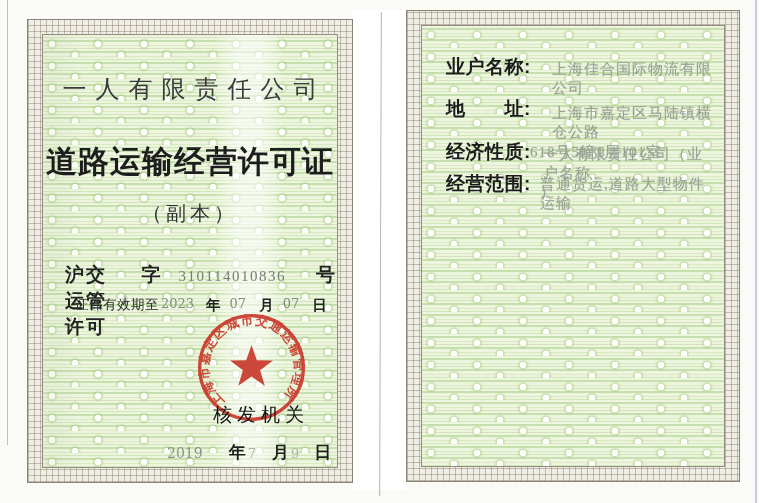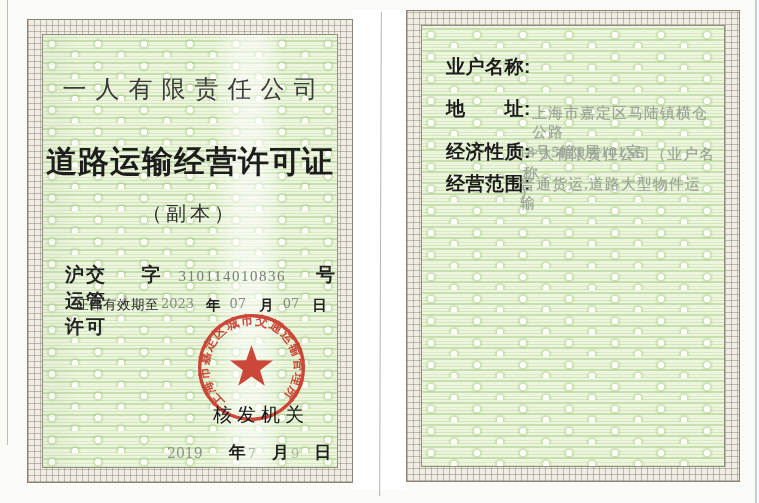--- a/index.html
+++ b/index.html
@@ -59,21 +59,21 @@
   .issuer-label{position:absolute;left:170px;top:367px;font-size:19px;color:#141414;letter-spacing:5px;font-weight:500;}
 
   .issue-row{position:absolute;left:124px;top:406px;display:flex;align-items:baseline;}
   .i-val{font-family:"DejaVu Serif",serif;font-size:14px;color:#8b9287;}
   .i-faint{font-family:"DejaVu Serif",serif;font-size:13px;color:#98a094;opacity:.75;}
   .i-unit{font-size:17px;color:#1f1f1f;font-weight:600;}
   .i-uy{margin-left:26px;} .i-fm{margin-left:2px;} .i-um{margin-left:16px;}
   .i-fd{margin-left:2px;} .i-ud{margin-left:15px;}
 
   
-  .r-row{position:absolute;left:24px;right:8px;display:flex;align-items:flex-start;}
+  .r-row{position:absolute;left:24px;right:8px;display:flex;align-items:flex-start;gap:20px;}
   .r-label{flex:0 0 86px;font-size:19px;font-weight:700;color:#1b1b1b;letter-spacing:.5px;white-space:nowrap;}
   .r-value{font-family:"Liberation Serif","DejaVu Serif",serif;font-size:15px;color:#9aa296;
         letter-spacing:1px;padding-top:6px;text-shadow:0 0 1px rgba(150,160,140,.45);}
   .row-name{top:28px;} .row-addr{top:70px;} .row-econ{top:113px;} .row-scope{top:145px;}
   .addr-l1{display:block;margin-left:0;}
   .addr-l2{display:block;margin-left:-22px;margin-top:1px;}
   .econ-l1{display:block;margin-left:-9px;}
   .econ-l2{display:block;margin-left:-12px;margin-top:0;}
   .scope-v{margin-left:-12px;padding-top:4px;}
   .addr-v{padding-top:8px;}
@@ -135,20 +135,21 @@
         <span class="i-unit i-ud">日</span>
       </div>
     </div>
   </div>
 
   <div class="page page-right">
     <div class="page-inner">
 
       <div class="r-row row-name">
         <span class="r-label">业户名称:</span>
+        <span class="r-value">上海佳合国际物流有限公司</span>
       </div>
 
       <div class="r-row row-addr">
         <span class="r-label">地　　址:</span>
         <span class="r-value addr-v">
           <span class="addr-l1">上海市嘉定区马陆镇横仓公路</span>
           <span class="addr-l2">618号5幢1层101室</span>
         </span>
       </div>
 

